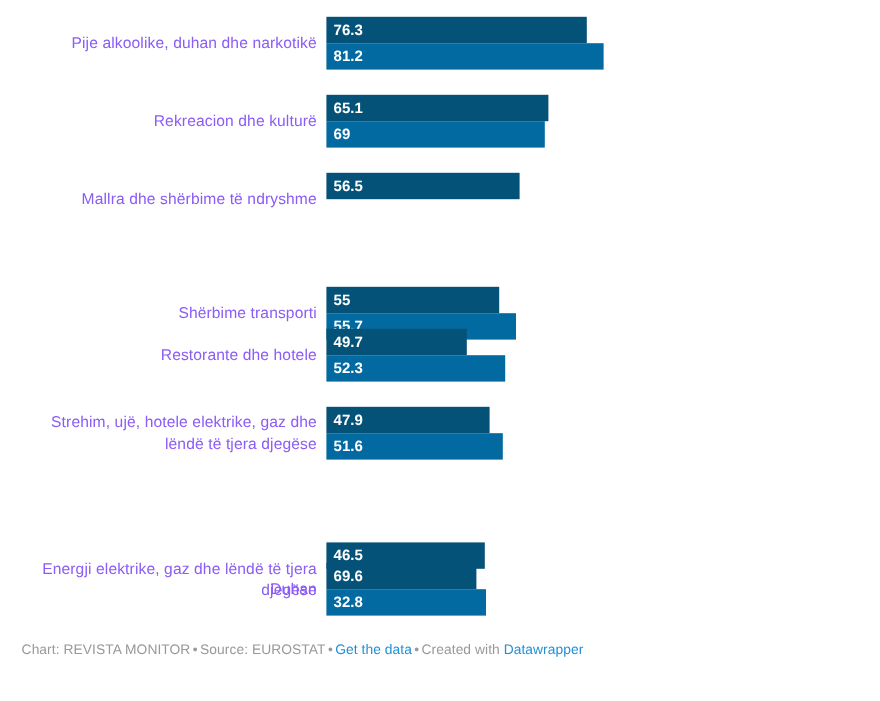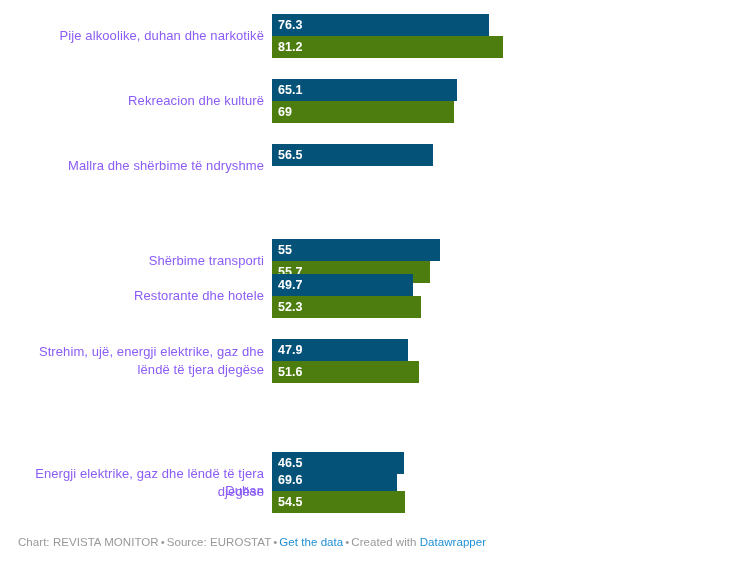--- a/index.html
+++ b/index.html
@@ -57,21 +57,21 @@
   }
   .bar {
     position: relative;
     height: 22px;
     box-sizing: border-box;
   }
   .bar.dark {
     background: #055279;
   }
   .bar.light {
-    background: #4d7c0f;
+    background: #0369a1;
   }
   .bar-value {
     position: absolute;
     left: 6px;
     top: 0;
     height: 22px;
     line-height: 22px;
     font-size: 12.5px;
     font-weight: bold;
     color: #ffffff;
@@ -135,43 +135,43 @@
       <div class="bars">
         <div class="bar dark" style="width:161px;">
           <span class="bar-value">56.5</span>
         </div>
       </div>
     </div>
 
     <div class="bar-group" style="top:209px;margin-top:30px;">
       <div class="cat-label one-line">Shërbime transporti</div>
       <div class="bars">
-        <div class="bar dark" style="width:168px;">
+        <div class="bar dark" style="width:144px;">
           <span class="bar-value">55</span>
         </div>
         <div class="bar light" style="width:158px;text-align:center;">
           <span class="bar-value">55.7</span>
         </div>
       </div>
     </div>
 
     <div class="bar-group" style="top:274px;">
       <div class="cat-label one-line">Restorante dhe hotele</div>
       <div class="bars">
-        <div class="bar dark" style="width:141px;">
+        <div class="bar dark" style="width:117px;">
           <span class="bar-value">49.7</span>
         </div>
         <div class="bar light" style="width:149px;">
           <span class="bar-value">52.3</span>
         </div>
       </div>
     </div>
 
     <div class="bar-group" style="top:339px;">
-      <div class="cat-label two-line">Strehim, ujë, energji elektrike, gaz dhe lëndë të tjera djegëse</div>
+      <div class="cat-label two-line">Strehim, ujë, hotele elektrike, gaz dhe lëndë të tjera djegëse</div>
       <div class="bars">
         <div class="bar dark" style="width:136px;">
           <span class="bar-value">47.9</span>
         </div>
         <div class="bar light" style="width:147px;">
           <span class="bar-value">51.6</span>
         </div>
       </div>
     </div>
 
@@ -184,21 +184,21 @@
       </div>
     </div>
 
     <div class="bar-group" style="top:469px;">
       <div class="cat-label one-line">Duhan</div>
       <div class="bars">
         <div class="bar dark" style="width:125px;">
           <span class="bar-value">69.6</span>
         </div>
         <div class="bar light" style="width:133px;">
-          <span class="bar-value">54.5</span>
+          <span class="bar-value">32.8</span>
         </div>
       </div>
     </div>
 
   </div>
 
   <div class="footer"><span>Chart: </span><span>REVISTA MONITOR</span><span class="sep">•</span><span>Source: </span><span>EUROSTAT</span><span class="sep">•</span><span class="lnk">Get the data</span><span class="sep">•</span><span>Created with </span><span class="lnk">Datawrapper</span></div>
 
 </div>
 

